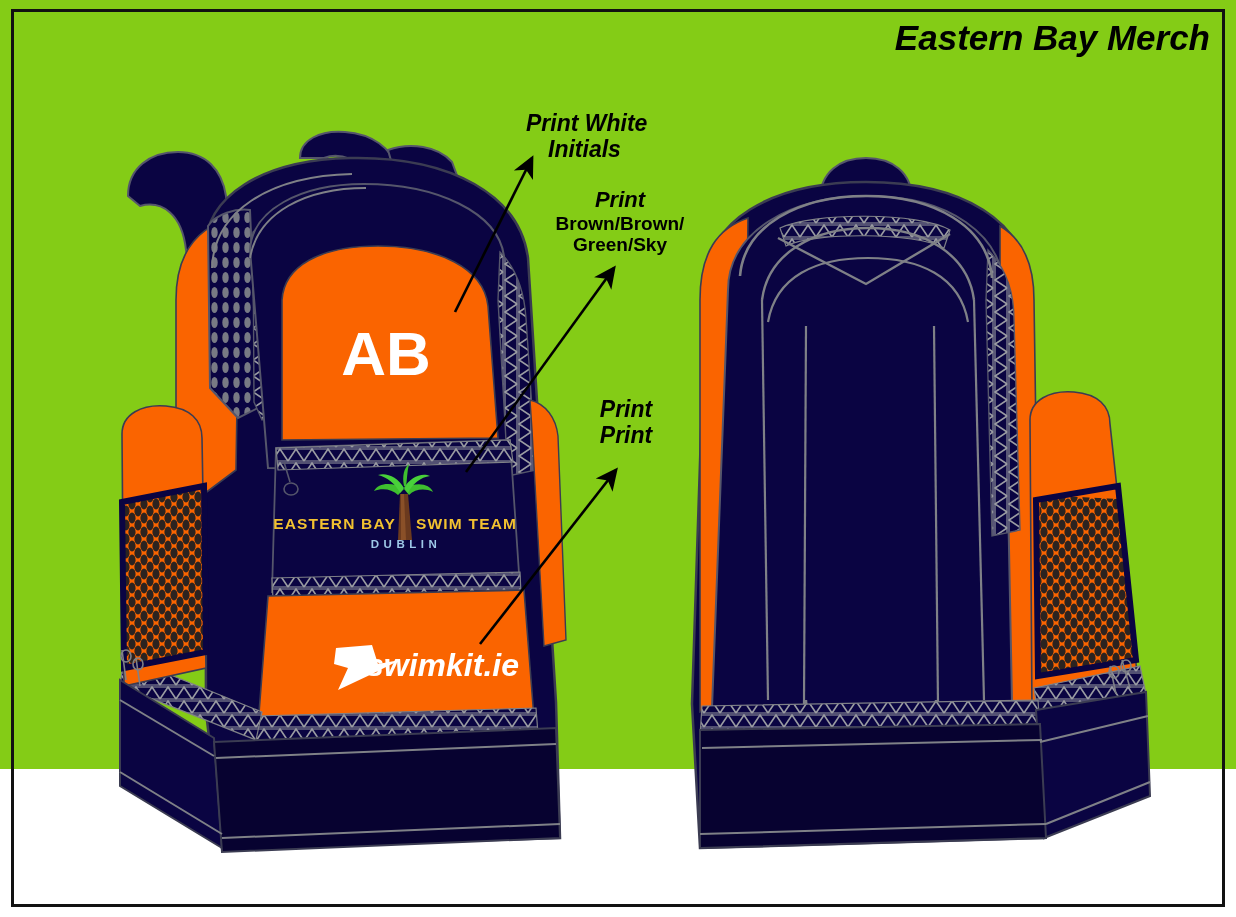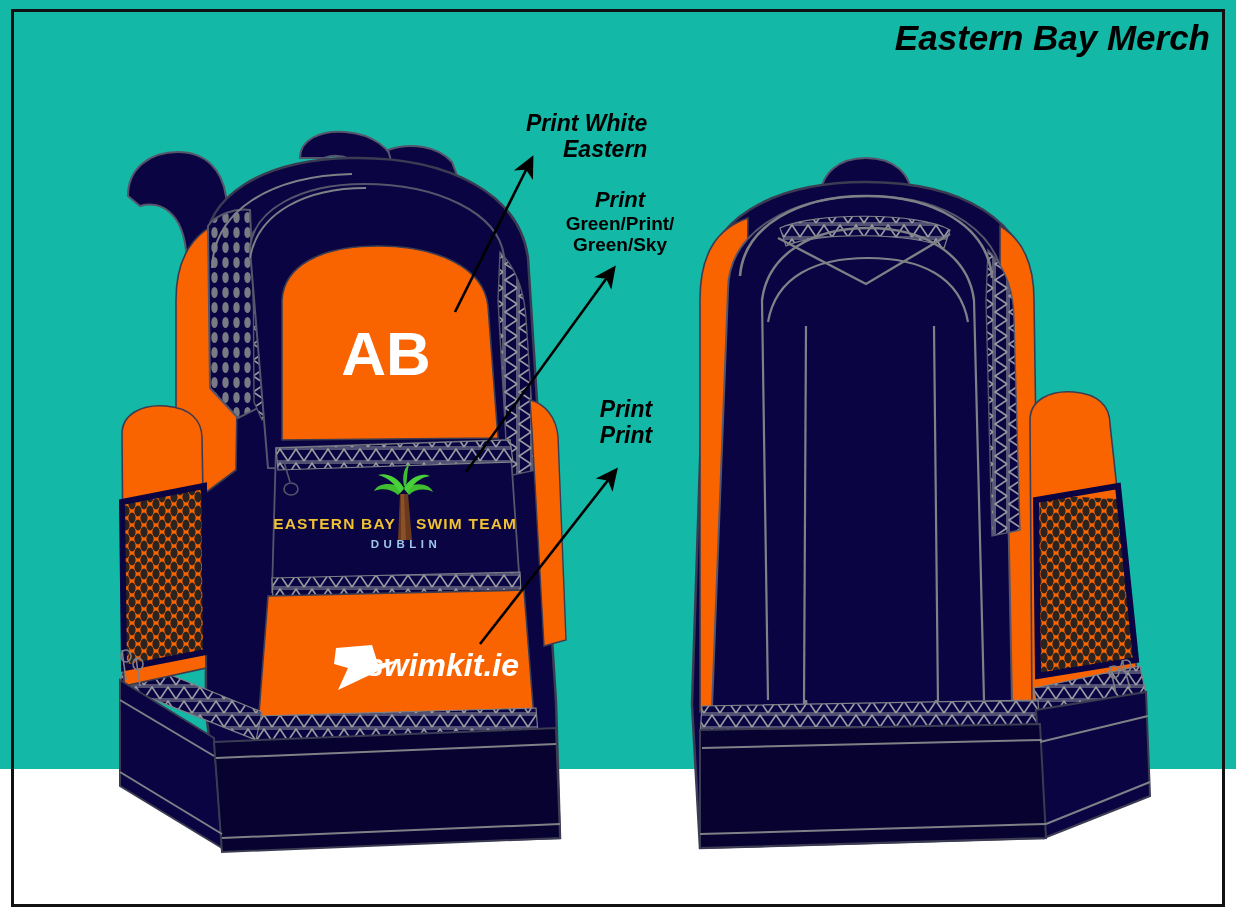--- a/index.html
+++ b/index.html
@@ -4,21 +4,21 @@
 <style>
   html,body{margin:0;padding:0;background:#ffffff;}
   body{
     width:1236px;height:917px;
     font-family:"Liberation Sans", sans-serif;
     overflow:hidden;
   }
   #page{
     position:relative;
     width:1236px;height:769px;
-    background:#14b8a6;
+    background:#84cc16;
     box-sizing:border-box;
   }
   #page-border{
     position:absolute;
     left:11px;top:9px;
     width:1214px;height:898px;
     border:3px solid #111111;
     box-sizing:border-box;
     pointer-events:none;
   }
@@ -37,21 +37,21 @@
     color:#000000;
     font-weight:bold;
     line-height:1.12;
     white-space:nowrap;
   }
   .anno.italic{font-style:italic;}
   #anno-initials{
     left:526px;top:111px;
     font-size:23px;
     font-style:italic;
-    text-align:right;
+    text-align:left;
   }
   #anno-initials .l2{ padding-left:22px; display:block;}
   #anno-colors{
     left:552px;top:188px;
     font-size:20px;
     text-align:center;
     width:136px;
   }
   #anno-colors .l1{font-style:italic;font-size:22px;display:block;}
   #anno-colors .l2{display:block;font-size:19px;}
@@ -293,26 +293,26 @@
 
     <g stroke="#000000" stroke-width="2.6" fill="none">
       <line x1="455" y1="312" x2="532" y2="158" marker-end="url(#arrowHead)"></line>
       <line x1="466" y1="472" x2="614" y2="268" marker-end="url(#arrowHead)"></line>
       <line x1="480" y1="644" x2="616" y2="470" marker-end="url(#arrowHead)"></line>
     </g>
   </svg>
 
   <div class="anno italic" id="anno-initials">
     <span class="l1">Print White</span>
-    <span class="l2">Eastern</span>
+    <span class="l2">Initials</span>
   </div>
 
   <div class="anno" id="anno-colors">
     <span class="l1">Print</span>
-    <span class="l2">Green/Print/</span>
+    <span class="l2">Brown/Brown/</span>
     <span class="l3">Green/Sky</span>
   </div>
 
   <div class="anno italic" id="anno-white">
     <span class="l1">Print</span>
     <span class="l2">Print</span>
   </div>
 
 </div>
 

